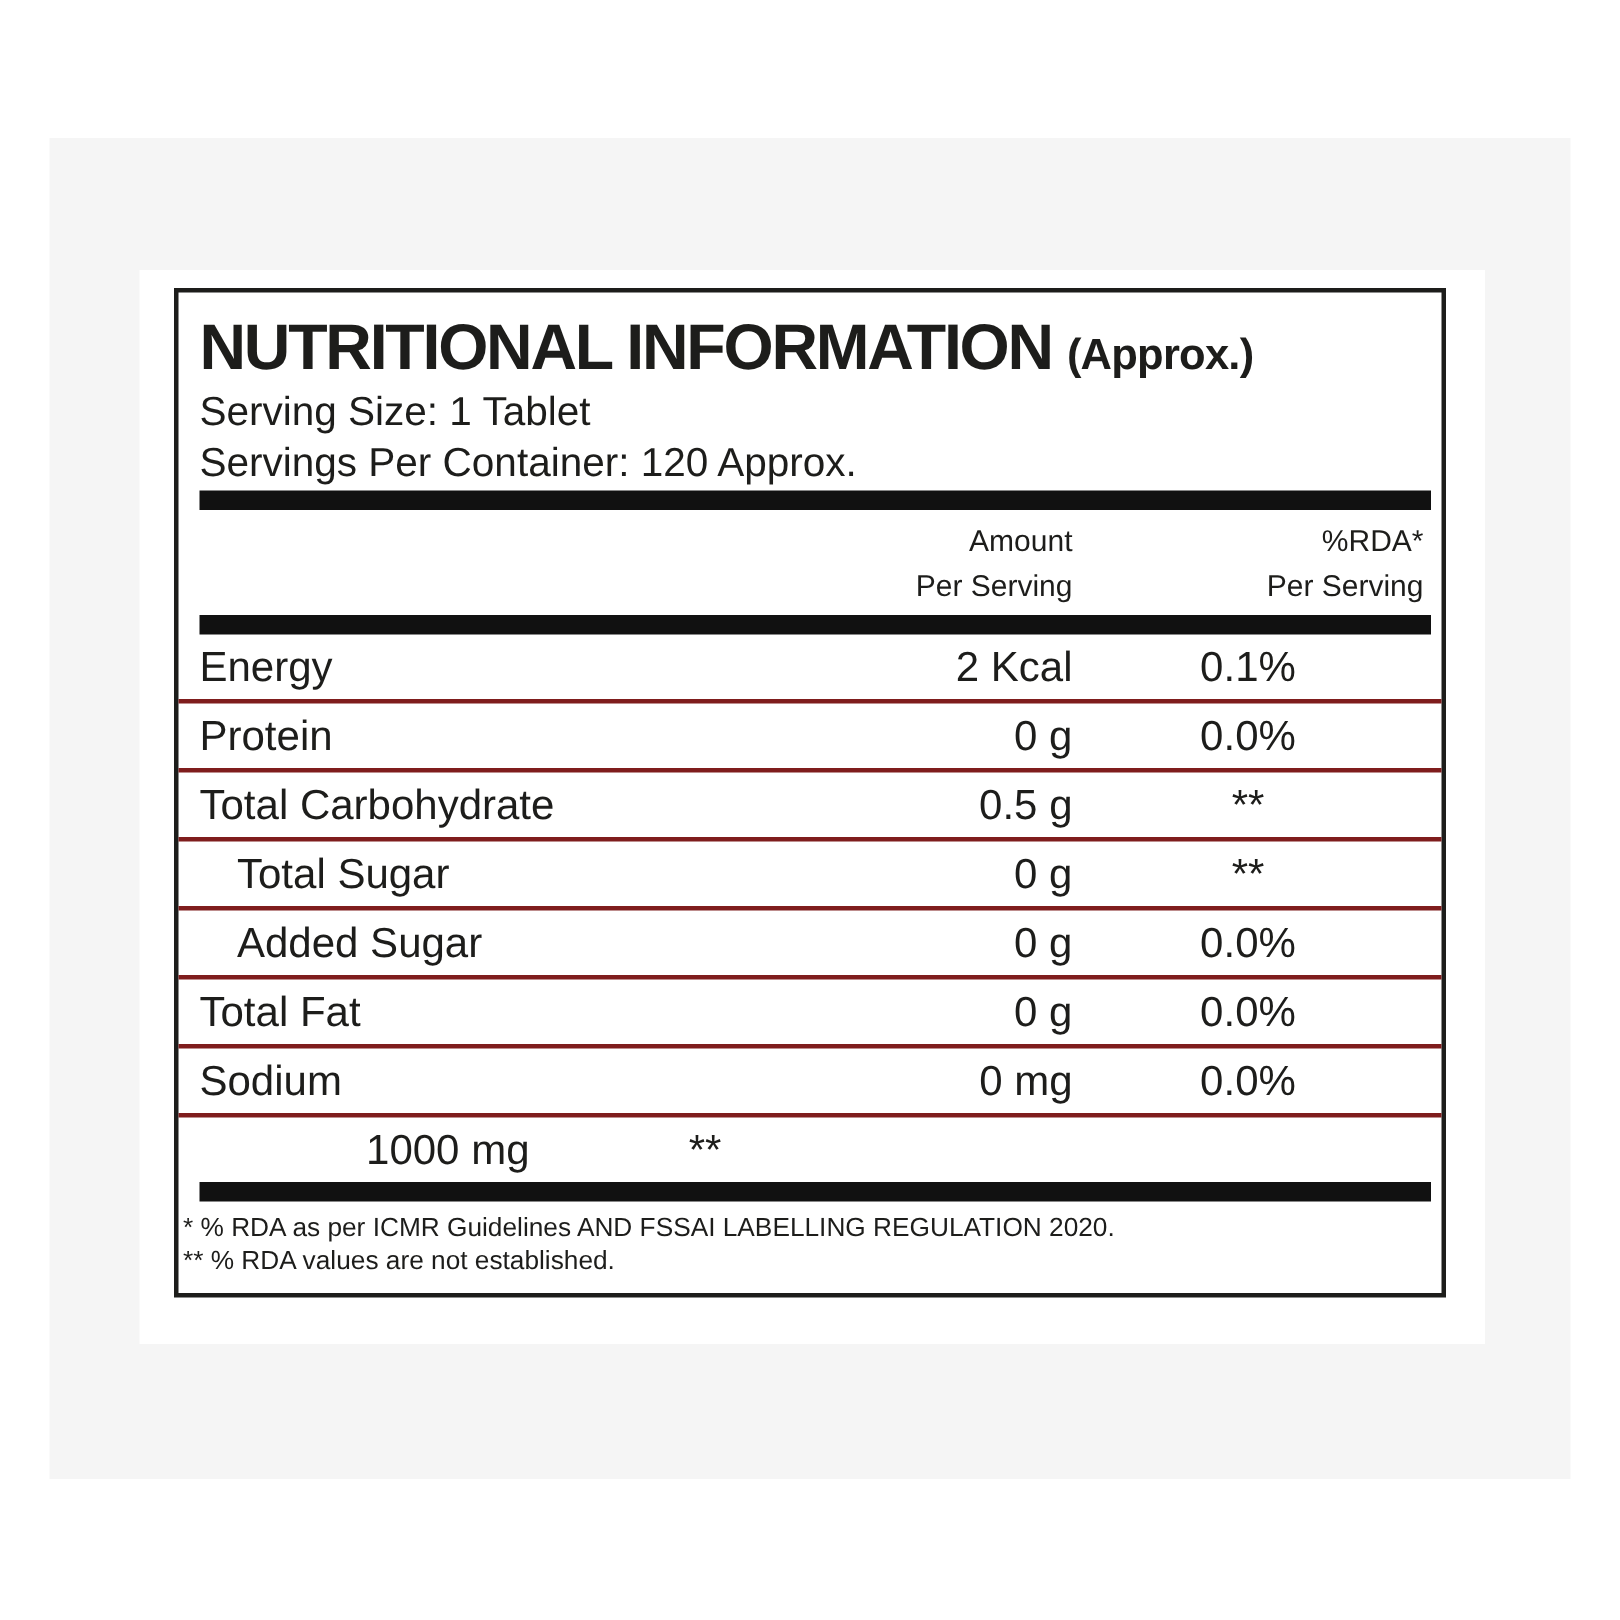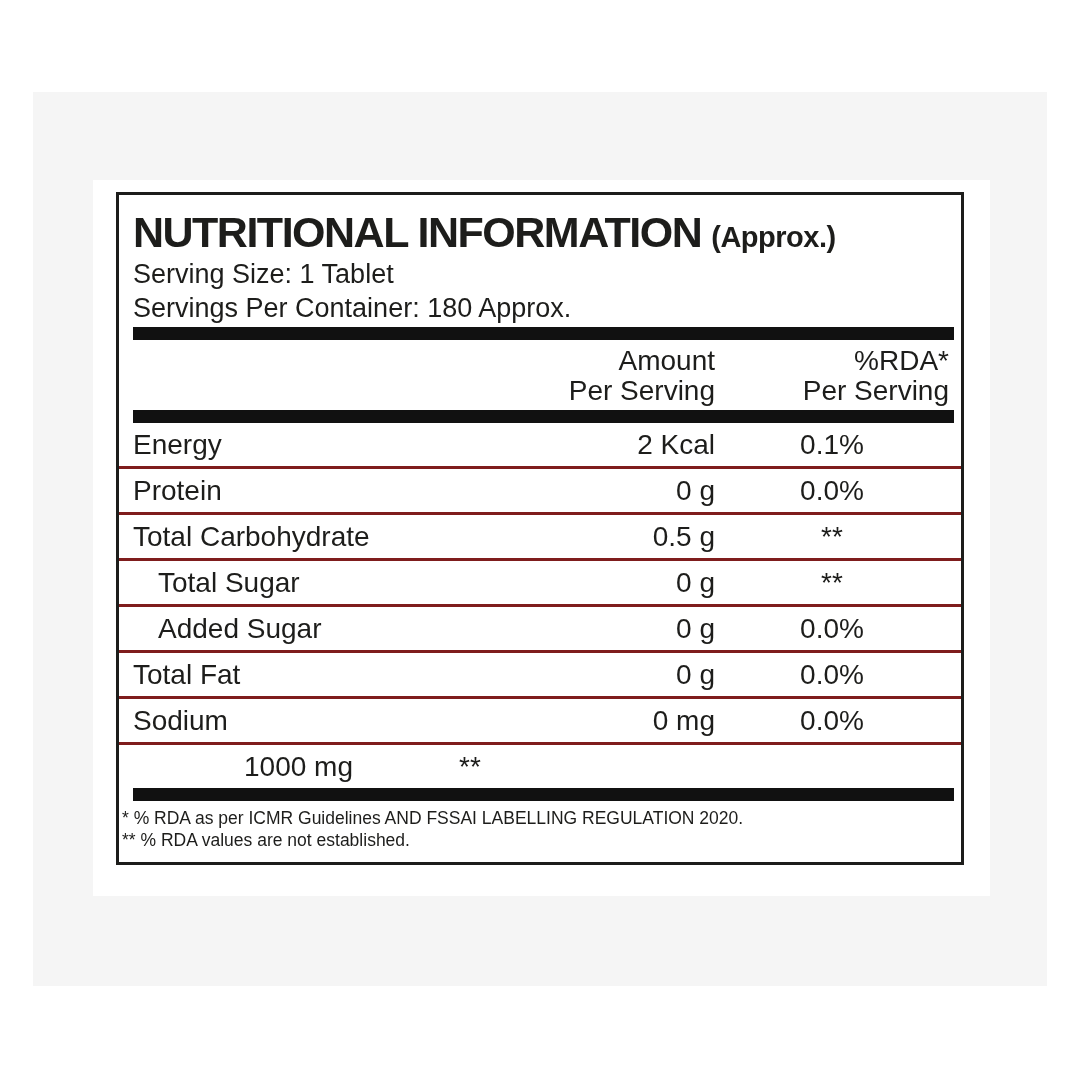--- a/index.html
+++ b/index.html
@@ -60,21 +60,21 @@
     height: 13px;
     background: #111111;
     margin: 0 7px 0 14px;
   }
   .bar.bar1 { margin-top: 2px; }
   .bar.bar2 { margin-top: 0; }
   .bar.bar3 { margin-top: 0; }
   .header-row {
     display: flex;
     padding: 6px 12px 4px 14px;
-    font-size: 28px;
+    font-size: 20px;
     line-height: 30px;
     margin-left: 16px;
   }
   .header-spacer { flex: 1; }
   .header-col { text-align: right; }
   .header-col.amount { width: 220px; }
   .header-col.rda { width: 234px; }
   .rows-block { }
   .row {
     display: flex;
@@ -103,21 +103,21 @@
   <div class="white-panel"></div>
 
   <div class="nutrition-box">
 
     <div class="title-row">
       <span class="title-main">NUTRITIONAL INFORMATION</span>
       <span class="title-approx">(Approx.)</span>
     </div>
 
     <div class="serving-line first">Serving Size: 1 Tablet</div>
-    <div class="serving-line">Servings Per Container: 180 Approx.</div>
+    <div class="serving-line">Servings Per Container: 120 Approx.</div>
 
     <div class="bar bar1"></div>
 
     <div class="header-row">
       <div class="header-spacer"></div>
       <div class="header-col amount">
         <div>Amount</div>
         <div>Per Serving</div>
       </div>
       <div class="header-col rda">

